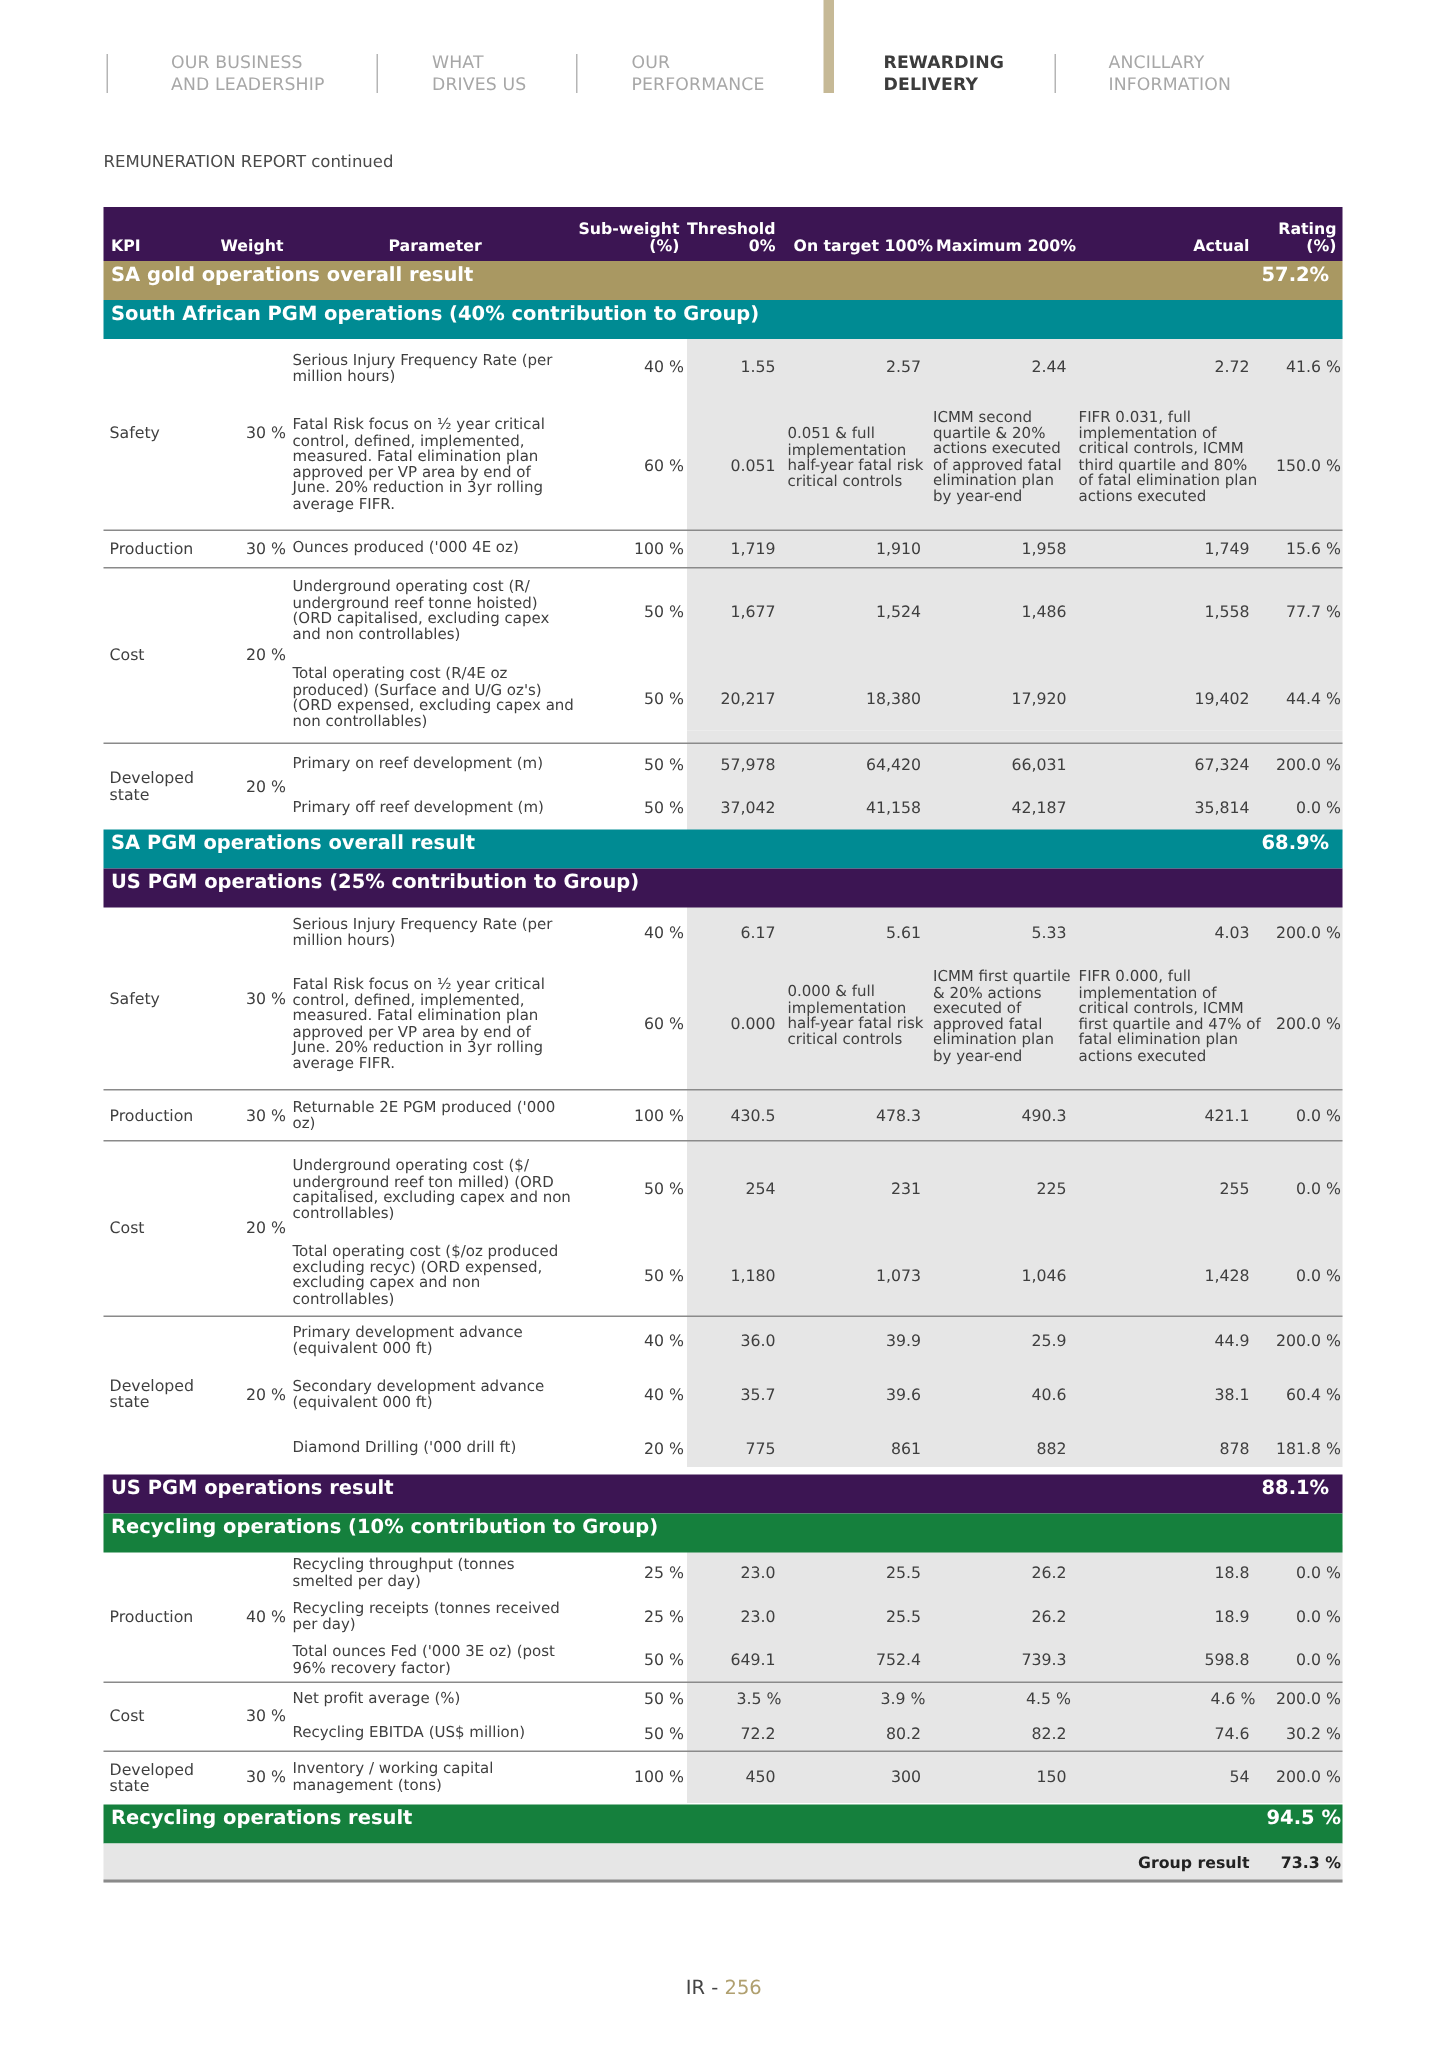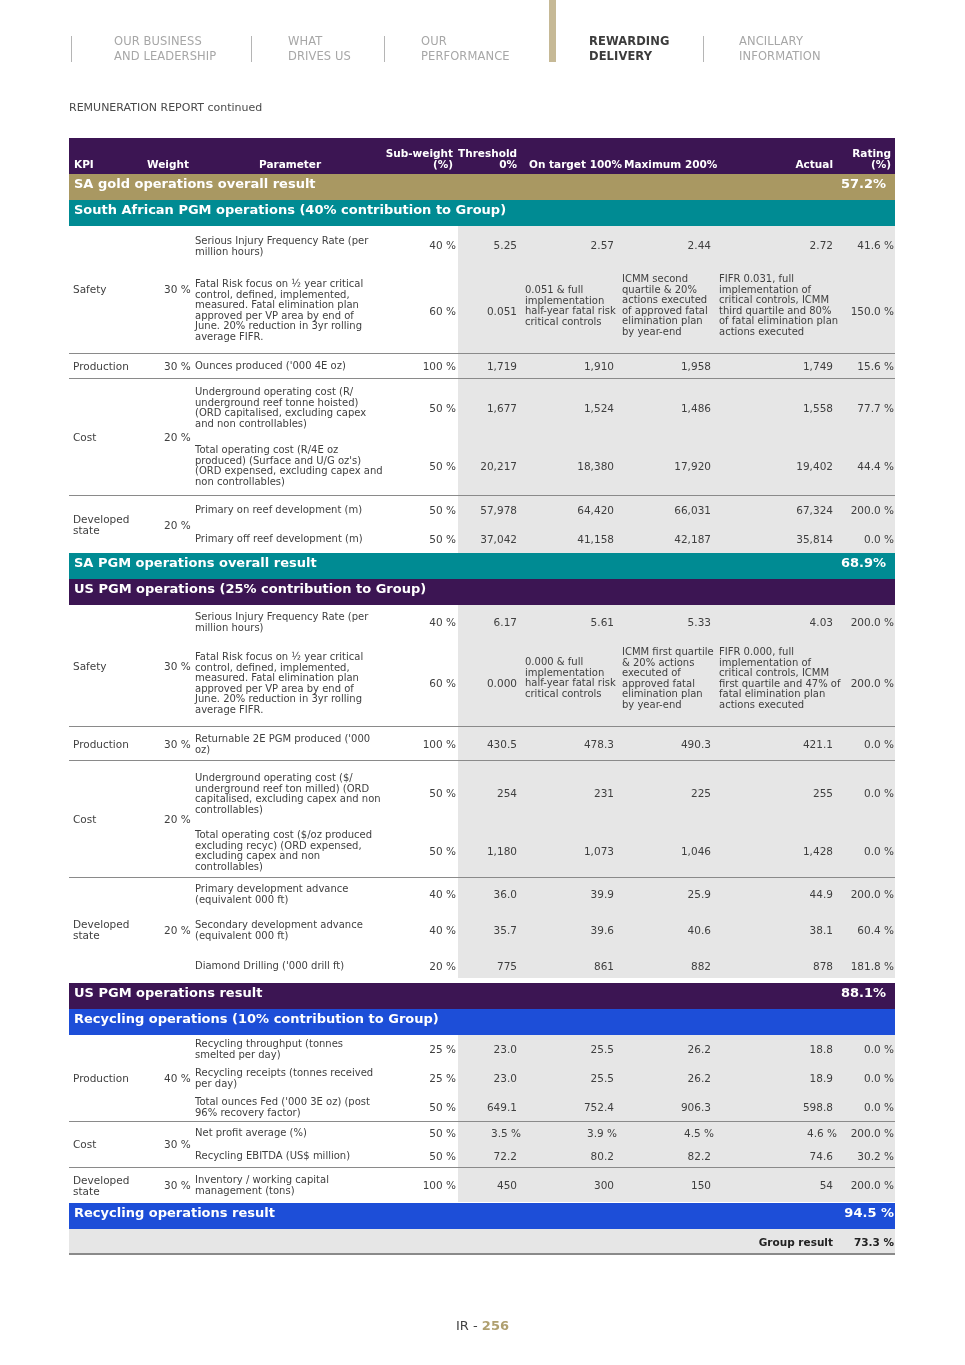--- a/index.html
+++ b/index.html
@@ -21,30 +21,30 @@
   .row { position: relative; width: 826px; }
   .cell { position: absolute; font-size: 10.5px; line-height: 10.5px; color: #3f3f3f; }
   .num { text-align: right; }
   .hdr { height: 36px; background: #3c1553; color: #fff; }
   .hdr .cell { color: #ffffff; font-weight: bold; font-size: 10.5px; line-height: 11px; }
   .band { height: 26px; color: #fff; }
   .band .cell { color: #ffffff; font-weight: bold; font-size: 13px; top: 5px; }
   .band-gold { background: #a99862; }
   .band-teal { background: #008b93; }
   .band-purple { background: #3c1553; }
-  .band-green { background: #1d4ed8; }
+  .band-green { background: #15803d; }
   .sep { position: absolute; left: 0; width: 826px; height: 1px; background: #8a8a8a; }
   .param { font-size: 10px; line-height: 10.5px; width: 190px; }
   .target { font-size: 10px; line-height: 10.5px; }
 
   .group-row { height: 26px; background: #e6e6e6; border-bottom: 2px solid #8a8a8a; }
   .group-row .cell { font-weight: bold; color: #222; top: 8px; }
 
   .footer { position: absolute; top: 1318px; left: 0; width: 965px; text-align: center; font-size: 13px; color: #444; }
-  .footer .pg { color: #b0a070; font-weight: bold; }
+  .footer .pg { color: #b0a070; font-weight: normal; }
 </style>
 </head>
 <body>
 
 <div class="nav">
   <div class="nav-sep" style="left:71px"></div>
   <div class="nav-item" style="left:114px">
     <div>OUR BUSINESS</div>
     <div>AND LEADERSHIP</div>
   </div>
@@ -99,21 +99,21 @@
     <div class="cell" style="left:772px">57.2%</div>
   </div>
 
   <div class="row band band-teal" style="position:absolute;top:62px;">
     <div class="cell" style="left:5px">South African PGM operations (40% contribution to Group)</div>
   </div>
 
   <div>
     <div class="cell param" style="left:126px;top:98px">Serious  Injury Frequency Rate (per million hours)</div>
     <div class="cell num" style="right:439px;top:102px">40 %</div>
-    <div class="cell num" style="right:378px;top:102px">5.25</div>
+    <div class="cell num" style="right:378px;top:102px">1.55</div>
     <div class="cell num" style="right:281px;top:102px">2.57</div>
     <div class="cell num" style="right:184px;top:102px">2.44</div>
     <div class="cell num" style="right:62px;top:102px">2.72</div>
     <div class="cell num" style="right:1px;top:102px">41.6 %</div>
   </div>
   <div class="cell" style="left:4px;top:146px">Safety</div>
   <div class="cell" style="left:95px;top:146px">30 %</div>
 
   <div>
     <div class="cell param" style="left:126px;top:141px;width:182px">Fatal Risk focus on ½ year critical control, defined, implemented, measured.  Fatal elimination plan approved per VP area by end of June.  20% reduction in 3yr  rolling average FIFR.</div>
@@ -305,21 +305,21 @@
     <div class="cell num" style="right:281px;top:935px">25.5</div>
     <div class="cell num" style="right:184px;top:935px">26.2</div>
     <div class="cell num" style="right:62px;top:935px">18.9</div>
     <div class="cell num" style="right:1px;top:935px">0.0 %</div>
   </div>
   <div>
     <div class="cell param" style="left:126px;top:959px">Total ounces Fed ('000 3E oz) (post 96% recovery factor)</div>
     <div class="cell num" style="right:439px;top:964px">50 %</div>
     <div class="cell num" style="right:378px;top:964px">649.1</div>
     <div class="cell num" style="right:281px;top:964px">752.4</div>
-    <div class="cell num" style="right:184px;top:964px">906.3</div>
+    <div class="cell num" style="right:184px;top:964px">739.3</div>
     <div class="cell num" style="right:62px;top:964px">598.8</div>
     <div class="cell num" style="right:1px;top:964px">0.0 %</div>
   </div>
   <div class="sep" style="top:983px"></div>
 
   <div class="cell" style="left:4px;top:1001px">Cost</div>
   <div class="cell" style="left:95px;top:1001px">30 %</div>
   <div>
     <div class="cell param" style="left:126px;top:990px">Net profit average (%)</div>
     <div class="cell num" style="right:439px;top:990px">50 %</div>

